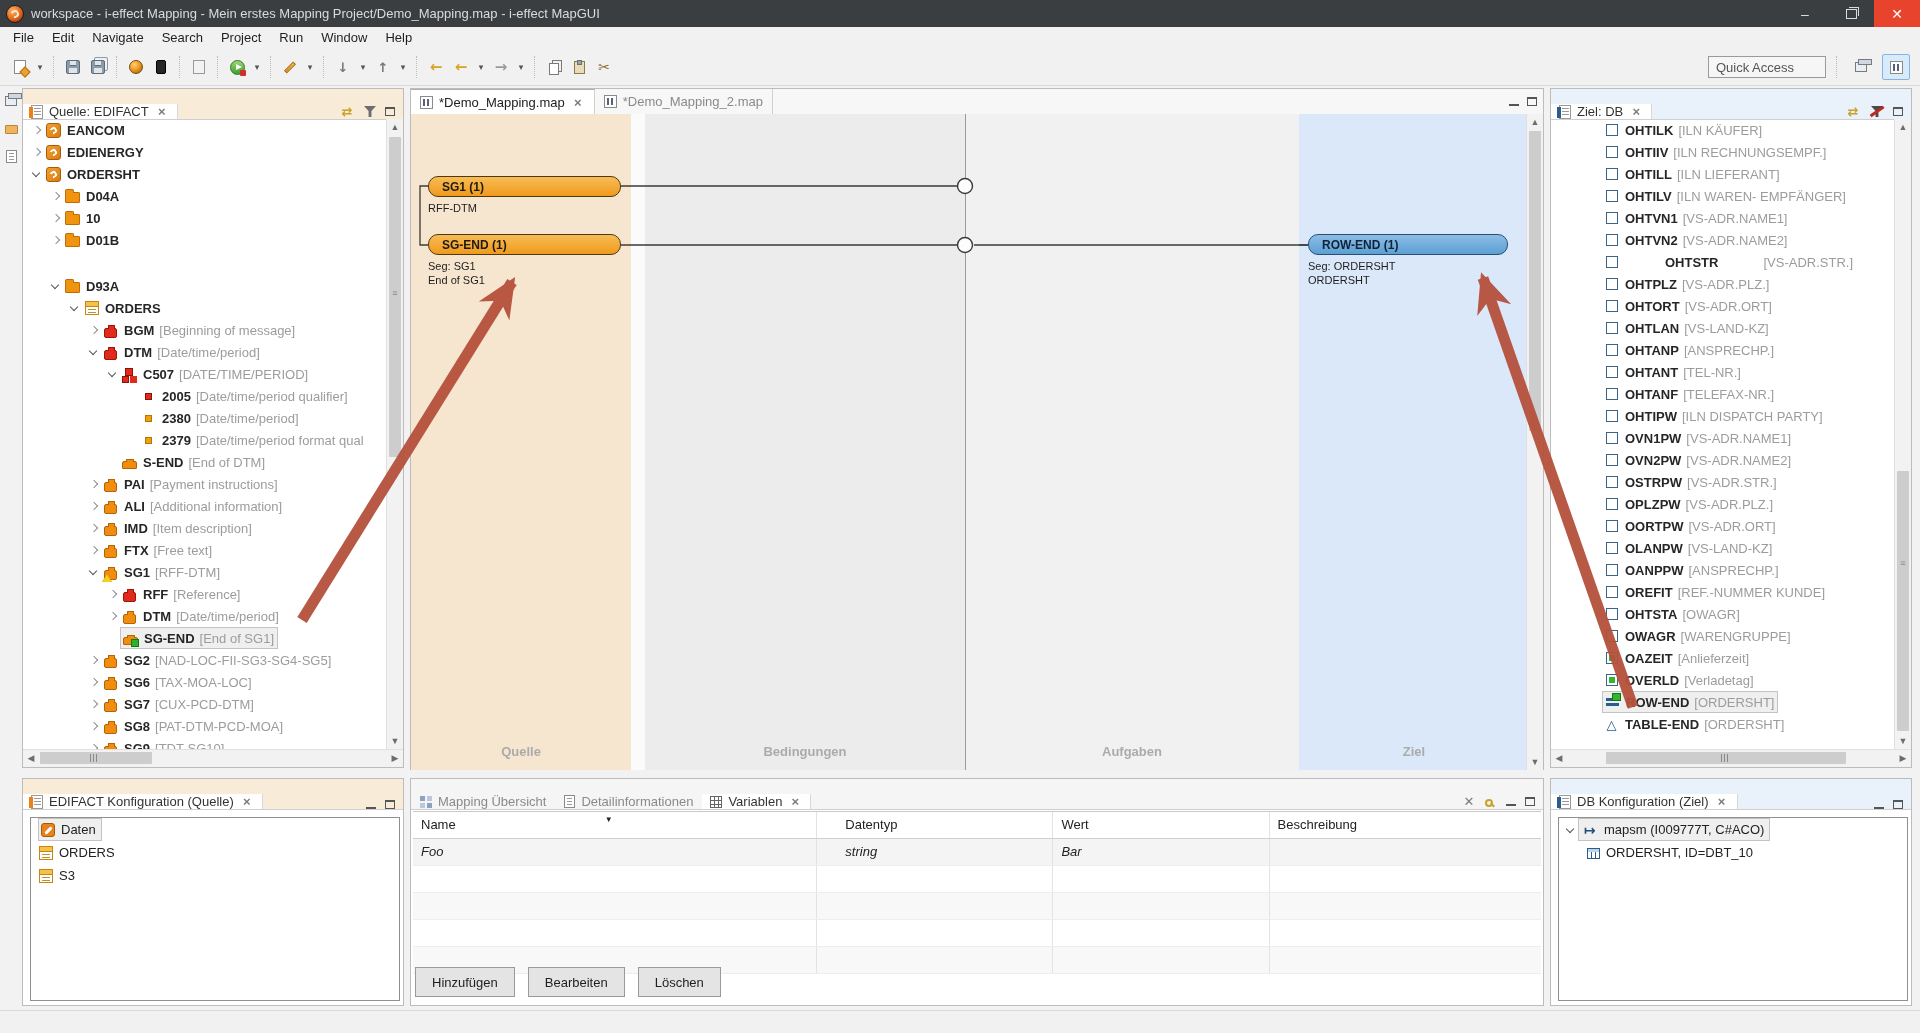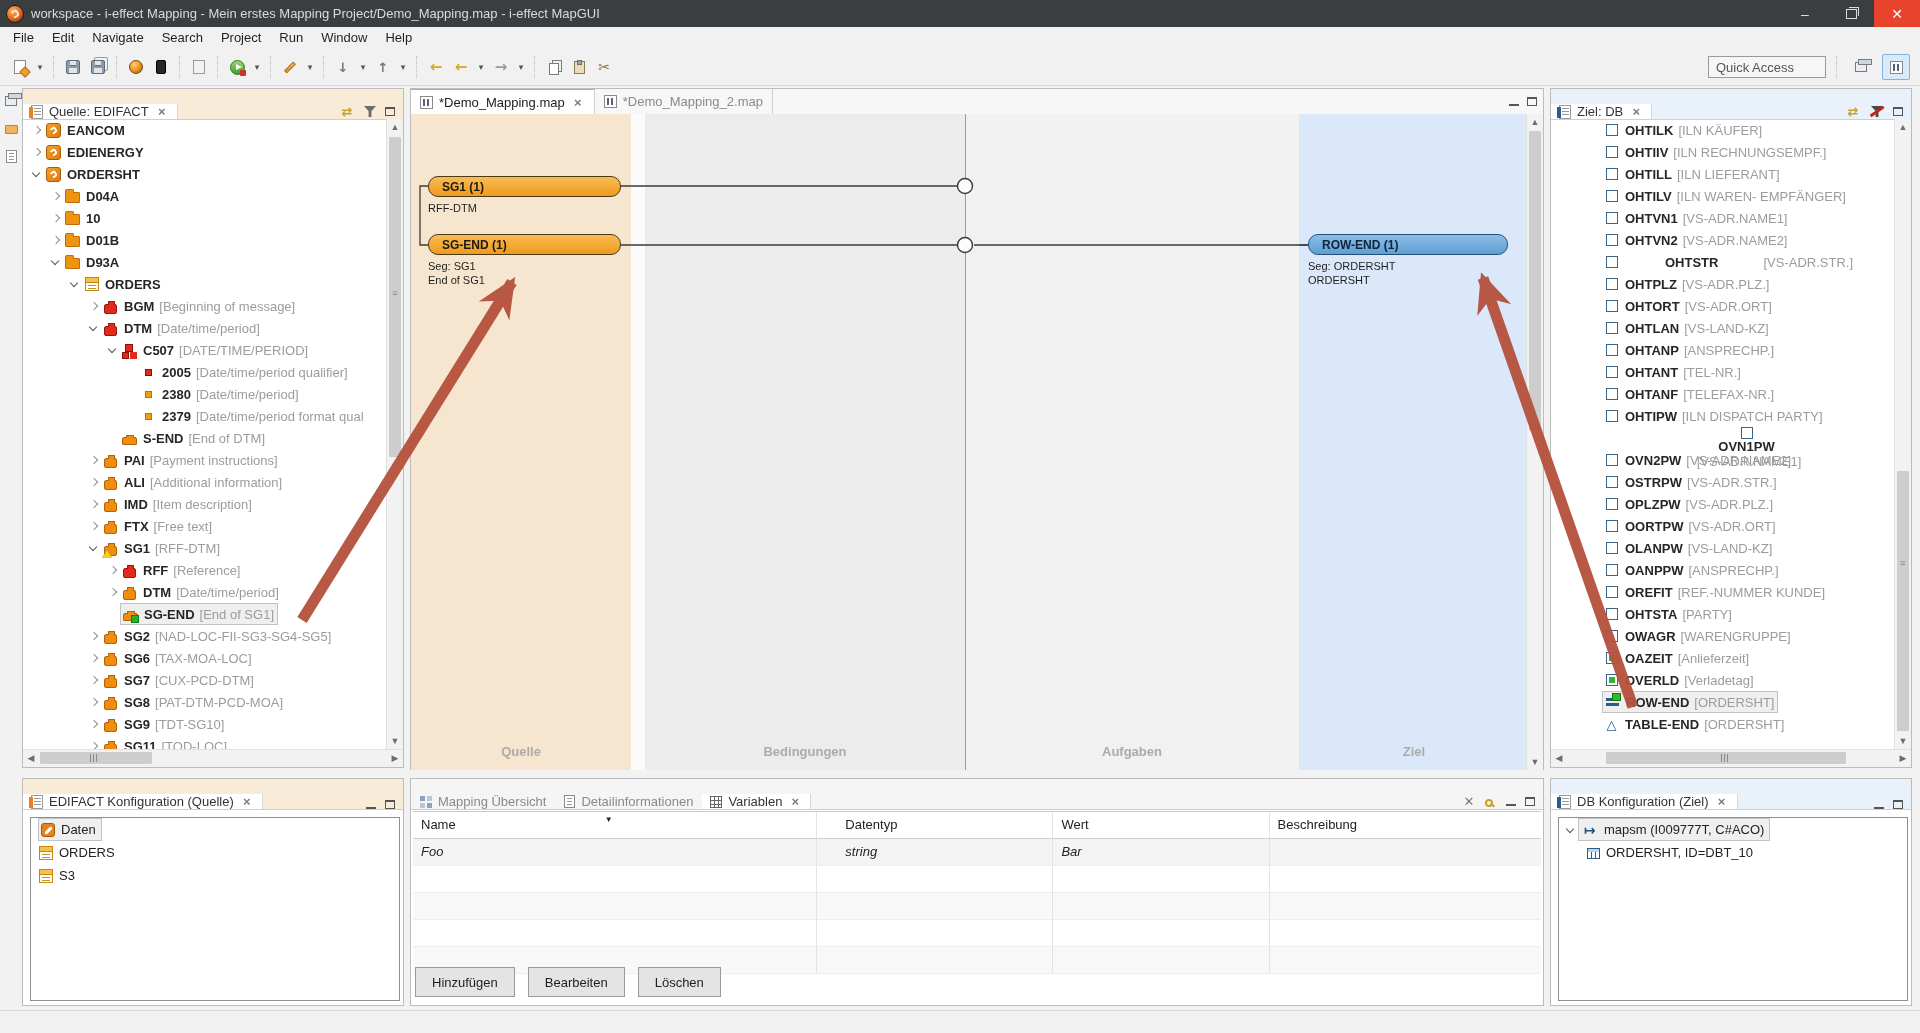--- a/index.html
+++ b/index.html
@@ -377,21 +377,21 @@
         </span>
         <span class="tname">10</span>
       </div>
       <div class="trow" style="padding-left: 25px;">
         <span class="tw tw-closed"></span>
         <span class="t-ic">
           <span class="ic ic-folder"></span>
         </span>
         <span class="tname">D01B</span>
       </div>
-      <div class="trow" style="padding-left: 25px;">
+      <div class="trow" style="padding-left: 25px; margin-top: 24px;">
         <span class="tw tw-open"></span>
         <span class="t-ic">
           <span class="ic ic-folder"></span>
         </span>
         <span class="tname">D93A</span>
       </div>
       <div class="trow" style="padding-left: 44px;">
         <span class="tw tw-open"></span>
         <span class="t-ic">
           <span class="ic ic-message"></span>
@@ -761,21 +761,21 @@
         <span class="tname">OHTANF</span>
         <span class="tdesc">[TELEFAX-NR.]</span>
       </div>
       <div class="trow" style="padding-left: 52px;">
         <span class="t-ic">
           <span class="ic ic-checkbox"></span>
         </span>
         <span class="tname">OHTIPW</span>
         <span class="tdesc">[ILN DISPATCH PARTY]</span>
       </div>
-      <div class="trow" style="padding-left: 52px; flex-direction: column;">
+      <div class="trow" style="padding-left: 52px;">
         <span class="t-ic">
           <span class="ic ic-checkbox"></span>
         </span>
         <span class="tname">OVN1PW</span>
         <span class="tdesc">[VS-ADR.NAME1]</span>
       </div>
       <div class="trow" style="padding-left: 52px;">
         <span class="t-ic">
           <span class="ic ic-checkbox"></span>
         </span>
@@ -822,21 +822,21 @@
           <span class="ic ic-checkbox"></span>
         </span>
         <span class="tname">OREFIT</span>
         <span class="tdesc">[REF.-NUMMER KUNDE]</span>
       </div>
       <div class="trow" style="padding-left: 52px;">
         <span class="t-ic">
           <span class="ic ic-checkbox"></span>
         </span>
         <span class="tname">OHTSTA</span>
-        <span class="tdesc">[PARTY]</span>
+        <span class="tdesc">[OWAGR]</span>
       </div>
       <div class="trow" style="padding-left: 52px;">
         <span class="t-ic">
           <span class="ic ic-checkbox"></span>
         </span>
         <span class="tname">OWAGR</span>
         <span class="tdesc">[WARENGRUPPE]</span>
       </div>
       <div class="trow" style="padding-left: 52px;">
         <span class="t-ic">

